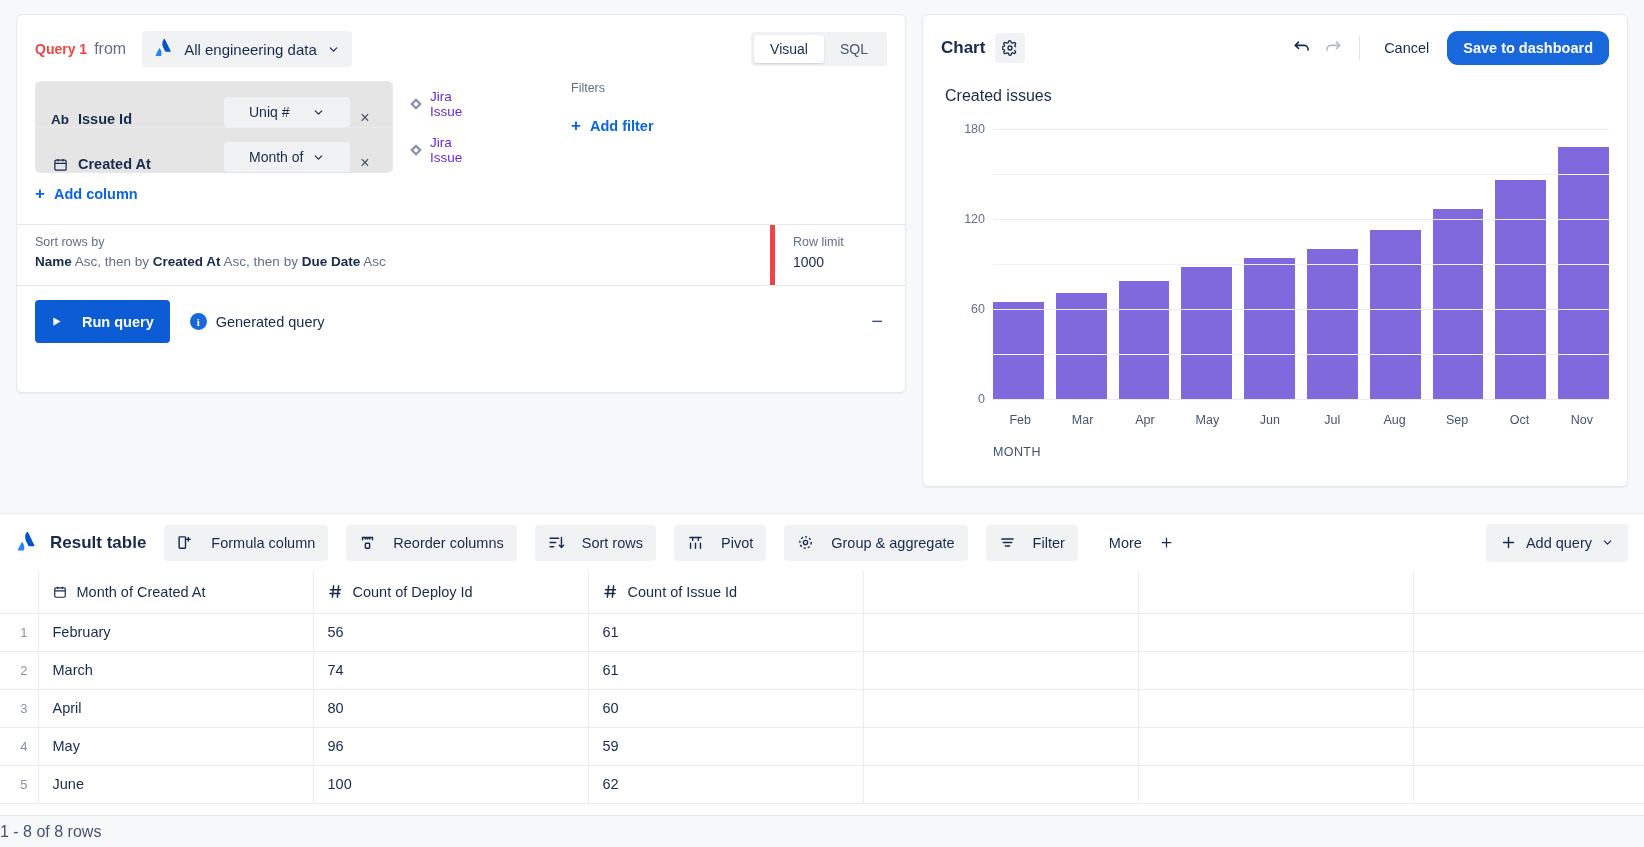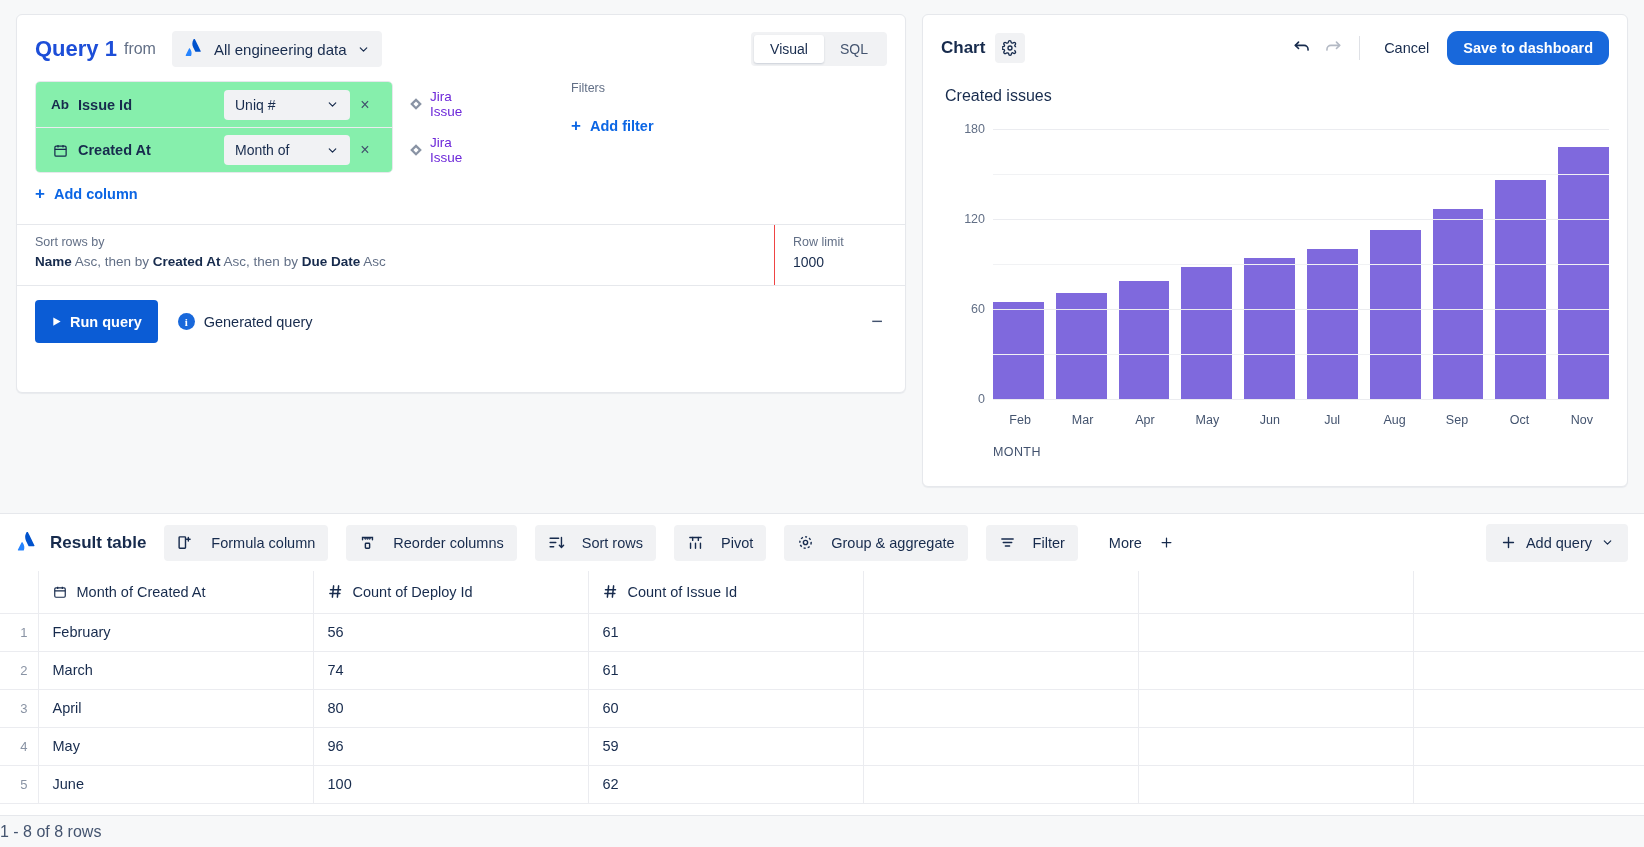--- a/index.html
+++ b/index.html
@@ -16,21 +16,21 @@
   .top-area { display: flex; gap: 16px; padding: 14px 16px 0 16px; height: 505px; }
 
   .query-card {
     width: 890px; background: #ffffff; border: 1px solid #e6e8ec;
     border-radius: 6px; height: 379px; display: flex; flex-direction: column;
     box-shadow: 0 1px 1px rgba(9,30,66,.06);
   }
   .query-header {
     display: flex; align-items: center; padding: 16px 18px 14px 18px;
   }
-  .query-title { font-size: 22px; font-weight: 700; color: #1d4ed8; }
+  .query-title { font-size: 14px; font-weight: 700; color: #ef4444; }
   .query-from { font-size: 16px; color: #626f86; margin-left: 7px; font-weight: 400; }
   .source-pill {
     display: flex; align-items: center; gap: 10px; margin-left: 16px;
     background: #f1f2f4; border-radius: 4px; padding: 8px 12px; cursor: pointer;
   }
   .source-name { font-size: 15px; color: #172b4d; }
   .spacer { flex: 1; }
   .seg-toggle {
     display: flex; background: #f1f2f4; border-radius: 4px; padding: 3px;
   }
@@ -39,58 +39,58 @@
     cursor: pointer;
   }
   .seg.active { background: #ffffff; color: #172b4d; box-shadow: 0 1px 2px rgba(9,30,66,.16); }
 
   .query-body { display: flex; padding: 0 18px; }
   .col-section { width: 520px; }
   .filters-section { flex: 1; padding-left: 16px; }
   .section-label { font-size: 12.5px; color: #626f86; margin-bottom: 7px; }
 
   .columns-box { border: 1px solid #e6e8ec; border-radius: 5px; width: 358px; overflow: hidden; }
-  .col-row { display: flex; align-items: center; height: 45px; padding: 0 12px; background: #86efac; }
+  .col-row { display: flex; align-items: flex-end; height: 45px; padding: 0 12px; background: #e5e5e5; }
   .col-row + .col-row { border-top: 1px solid #ebecf0; }
   .col-type-icon { width: 24px; display:flex; align-items:center; justify-content:center; color:#172b4d; }
   .col-name { font-size: 14.5px; font-weight: 700; color: #172b4d; margin-left: 6px; flex: 1; }
   .col-agg {
     display:flex; align-items:center; justify-content:space-between;
     background:#f1f2f4; border-radius:4px; width: 126px; height: 30px;
-    padding: 0 11px; font-size: 14px; color:#172b4d; cursor:pointer;
+    padding: 0 25px; font-size: 14px; color:#172b4d; cursor:pointer;
   }
   .col-x { width: 30px; text-align:center; color:#42526e; cursor:pointer; font-size: 16px; }
 
   .col-tag-wrap { position: relative; }
   .col-tag { display:flex; align-items:center; gap:7px; position:absolute; left:8px; top:0; height:45px; }
   .col-tag-label { font-size: 13.5px; color:#6d28d9; }
 
   .add-column, .add-filter {
     display:flex; align-items:center; gap:9px; color:#0c66e4; font-size:14.5px;
     font-weight:600; cursor:pointer; margin-top: 12px;
   }
   .add-filter { margin-top: 0; }
   .plus { font-size: 17px; line-height: 1; }
 
   .sort-strip {
     margin-top: 22px; border-top: 1px solid #e6e8ec; border-bottom: 1px solid #e6e8ec;
     display: flex; height: 62px;
   }
-  .sort-left { flex: 1; padding: 10px 18px; border-right: 1px solid #ef4444; }
+  .sort-left { flex: 1; padding: 10px 18px; border-right: 5px solid #ef4444; }
   .sort-right { width: 130px; padding: 10px 18px; }
   .strip-label { font-size: 12.5px; color:#626f86; margin-bottom: 5px; }
   .strip-value { font-size: 13.5px; color:#626f86; }
   .strip-value b { color:#172b4d; font-weight:700; }
   .strip-num { font-size: 14px; color:#172b4d; }
 
   .query-footer { display:flex; align-items:center; padding: 14px 18px; }
   .run-btn {
     background:#0b5cd5; color:#fff; border:none; border-radius:4px;
     height:43px; padding: 8px 16px; font-size:14.5px; font-weight:600;
-    display:flex; align-items:center; gap:8px; cursor:pointer;
+    display:flex; align-items:center; gap:20px; cursor:pointer;
     font-family: "Liberation Sans", sans-serif;
   }
   .gen-query { display:flex; align-items:center; gap:9px; margin-left:20px; font-size:14.5px; color:#172b4d; cursor:pointer; }
   .info-dot {
     width:17px;height:17px;border-radius:50%;background:#1868db;color:#fff;
     font-size:11px;font-weight:700;display:flex;align-items:center;justify-content:center;
     font-family:"Liberation Serif", serif;
   }
   .minus { margin-left:auto; color:#42526e; font-size:20px; cursor:pointer; padding-right:4px;}
 
@@ -120,21 +120,21 @@
   .plot { position:absolute; left:48px; right:0; top:12px; height:270px; }
   .gridline { position:absolute; left:0; right:0; height:1px; background:#f1f2f4; }
   .gridline.major { background:#ebecf0; }
   .ytick {
     position:absolute; right: calc(100% + 8px); font-size:12.5px; color:#626f86;
     transform: translateY(-50%); white-space:nowrap;
   }
   .bars { position:absolute; left:0; right:0; bottom:0; top:0; display:flex; align-items:flex-end; gap:12px; }
   .bar-col { flex:1; display:flex; flex-direction:column; justify-content:flex-end; height:100%; }
   .bar { width:100%; }
-  .xticks { position:absolute; left:48px; right:0; top:296px; display:flex; gap:8px;justify-content:flex-end; }
+  .xticks { position:absolute; left:48px; right:0; top:296px; display:flex; gap:8px; }
   .xtick { flex:1; text-align:center; font-size:12.5px; color:#44546f; }
   .axis-name { position:absolute; left:48px; top:328px; font-size:12.5px; color:#42526e; letter-spacing:.4px; }
 
   
   .result-bar {
     position:absolute; left:0; top:513px; width:1644px; height:58px;
     background:#fff; border-top:1px solid #e6e8ec; display:flex; align-items:center;
     padding: 0 16px;
   }
   .result-title { font-size:17px; font-weight:700; margin-left:12px; margin-right: 18px; }

